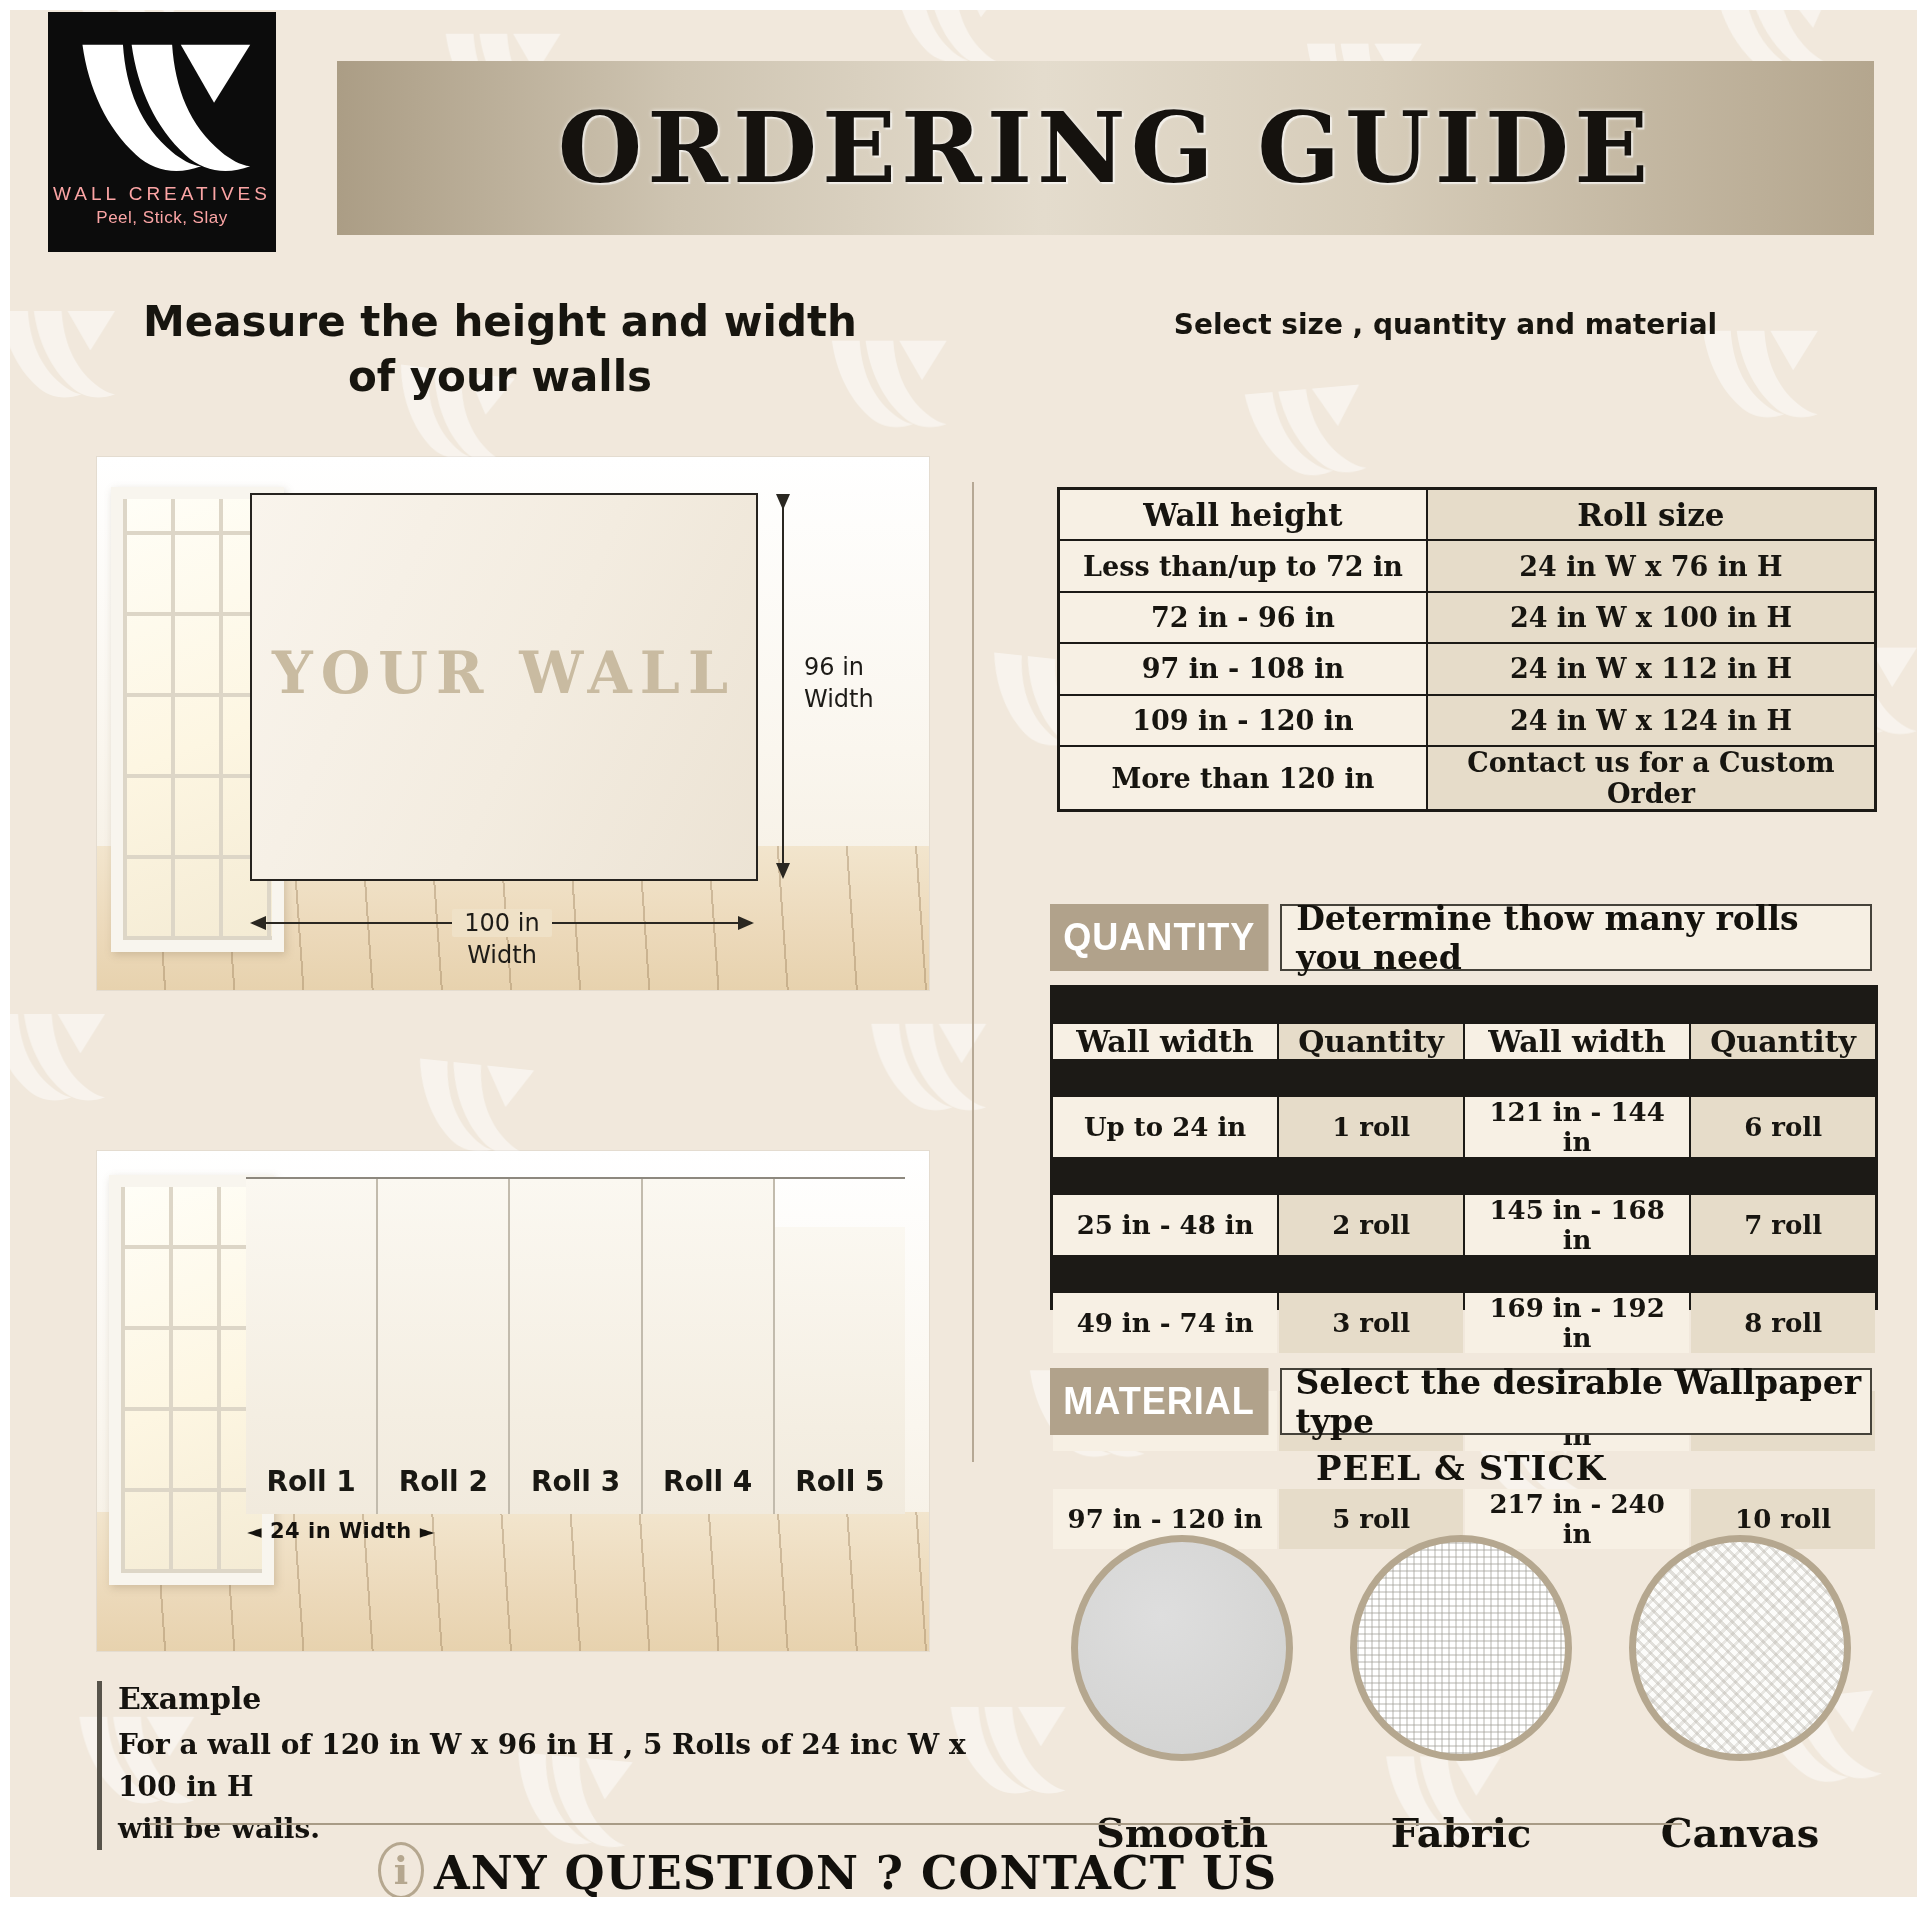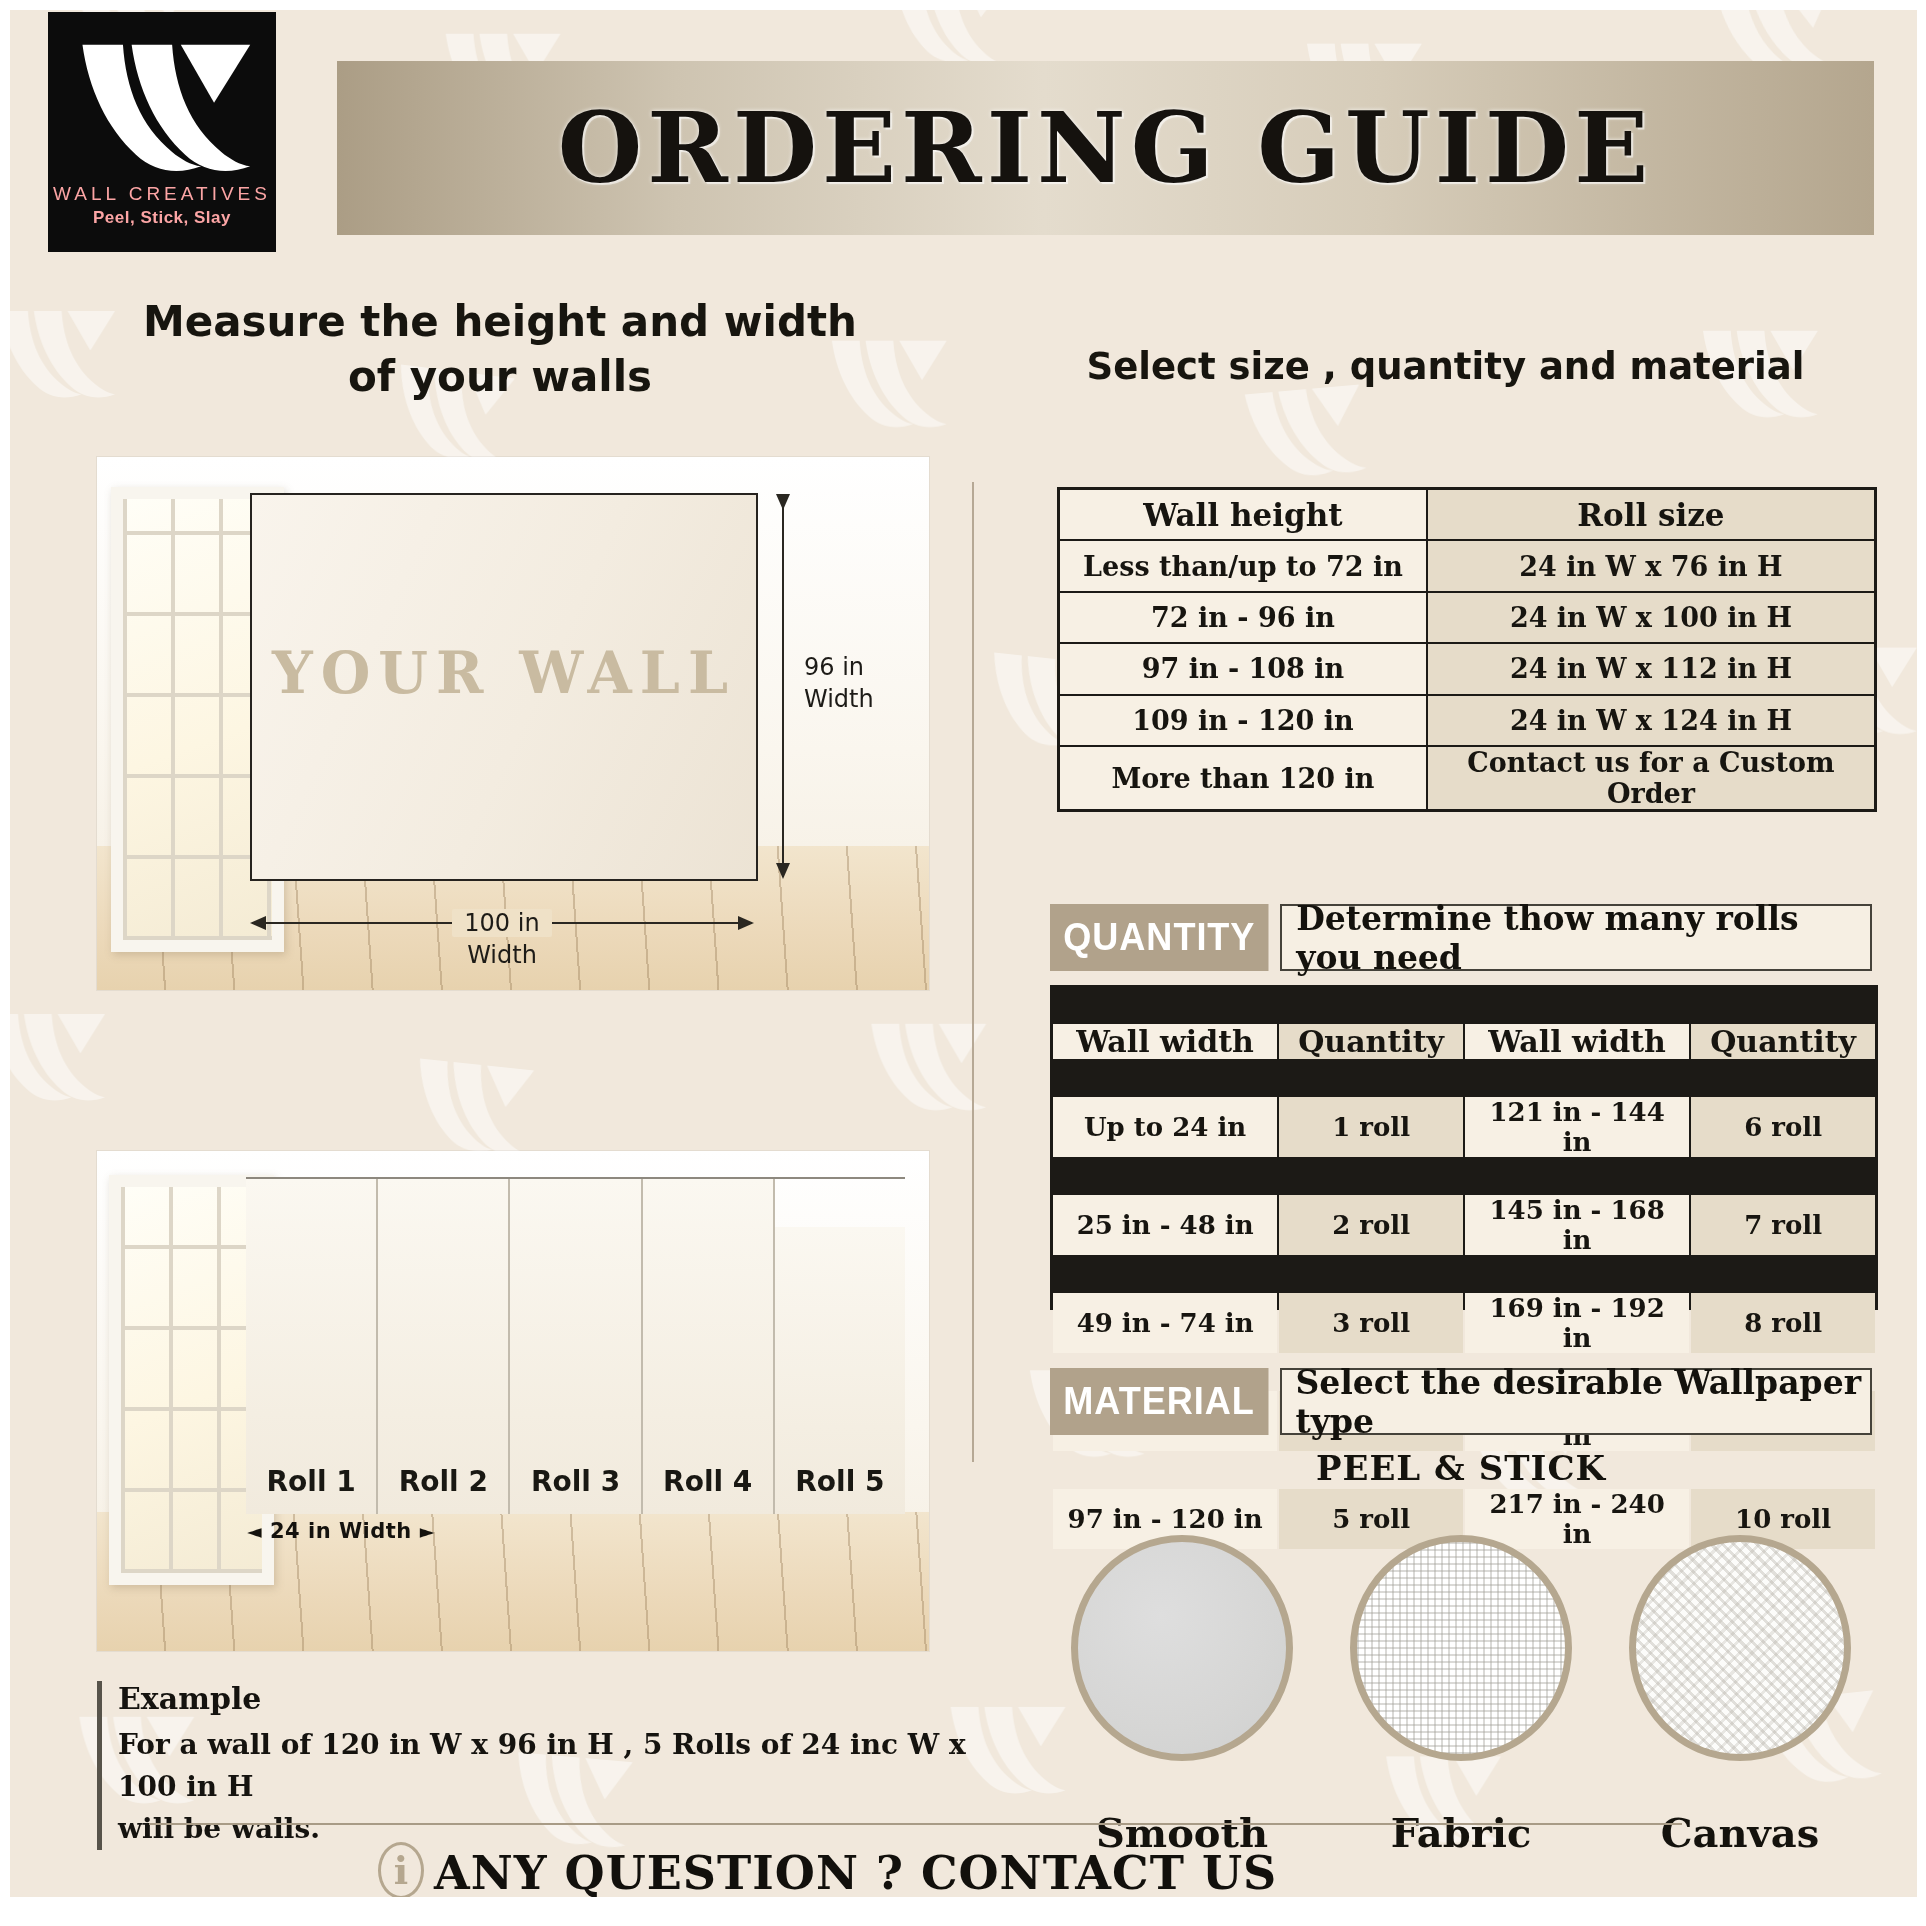--- a/index.html
+++ b/index.html
@@ -4,31 +4,31 @@
 <style>
   html,body{margin:0;padding:0;background:#ffffff;}
   body{width:1927px;height:1927px;position:relative;font-family:"DejaVu Sans",sans-serif;}
   .page{position:absolute;left:10px;top:10px;width:1907px;height:1887px;background:#f1e8dc;overflow:hidden;}
   .wm{position:absolute;left:0;top:0;width:100%;height:100%;pointer-events:none;}
 
   
   .logo-box{position:absolute;left:38px;top:2px;width:228px;height:240px;background:#0c0c0c;color:#fca5a5;text-align:center;}
   .logo-box svg{display:block;margin:26px auto 4px auto;}
   .brand{font-family:"Liberation Sans",sans-serif;font-size:19px;letter-spacing:4px;font-weight:400;}
-  .tagline{font-family:"Liberation Sans",sans-serif;font-size:17px;margin-top:3px;letter-spacing:0.5px;font-weight:bold;}
+  .tagline{font-family:"Liberation Sans",sans-serif;font-size:17px;margin-top:3px;letter-spacing:0.5px;}
   .title-band{position:absolute;left:327px;top:51px;width:1537px;height:174px;
     background:linear-gradient(90deg,#ab9d85 0%,#cec4b1 22%,#e4dccd 46%,#d6ccb9 68%,#b4a68e 100%);
     display:flex;align-items:center;justify-content:center;}
   .title-band .t{font-family:"DejaVu Serif",serif;font-weight:bold;font-size:97px;letter-spacing:5px;color:#15120e;
     text-shadow:0 0 4px rgba(255,255,255,.85),2px 2px 0 rgba(255,255,255,.5);}
 
   
   .col-heading{position:absolute;text-align:center;font-weight:bold;color:#17150f;line-height:1.3;}
   .lh{left:69px;top:285px;width:842px;font-size:42px;}
-  .rh{left:990px;top:297px;width:891px;font-size:37px;margin-top:36px;}
+  .rh{left:990px;top:297px;width:891px;font-size:28px;}
 
   
   .room{position:absolute;left:87px;width:832px;background:linear-gradient(180deg,#ffffff 0%,#faf6ee 55%,#f3ecdf 100%);box-shadow:0 0 0 1px rgba(0,0,0,.05);}
   .room1{top:447px;height:533px;}
   .room2{top:1141px;height:500px;}
   .floor{position:absolute;left:0;right:0;bottom:0;
     background:
       repeating-linear-gradient(86deg,rgba(151,123,86,0) 0 67px,rgba(151,123,86,.38) 67px 69px),
       linear-gradient(180deg,#f2e5cd 0%,#ecd9ba 60%,#e7d2ae 100%);}
   .room1 .floor{height:144px;}

